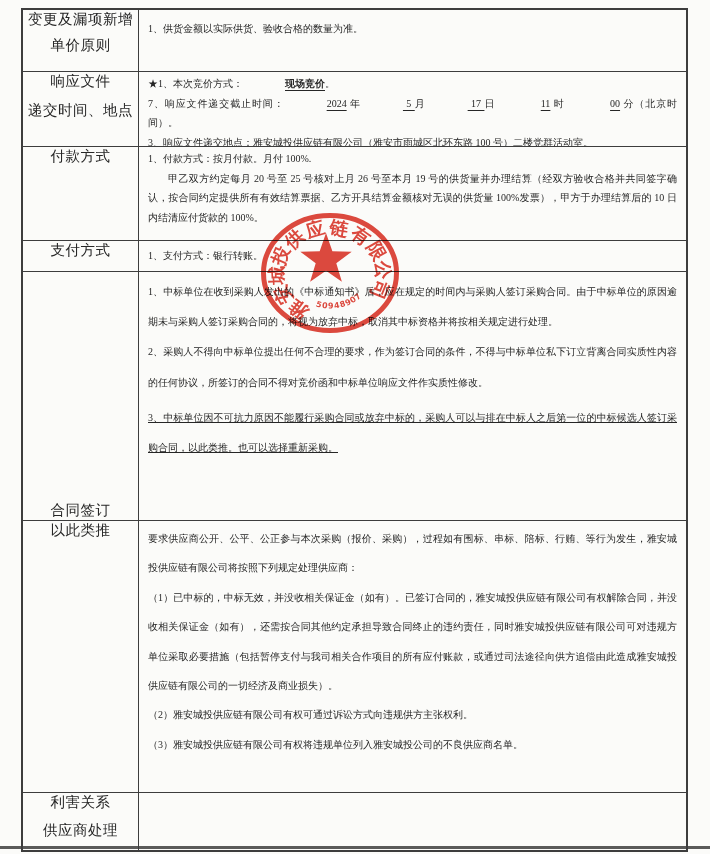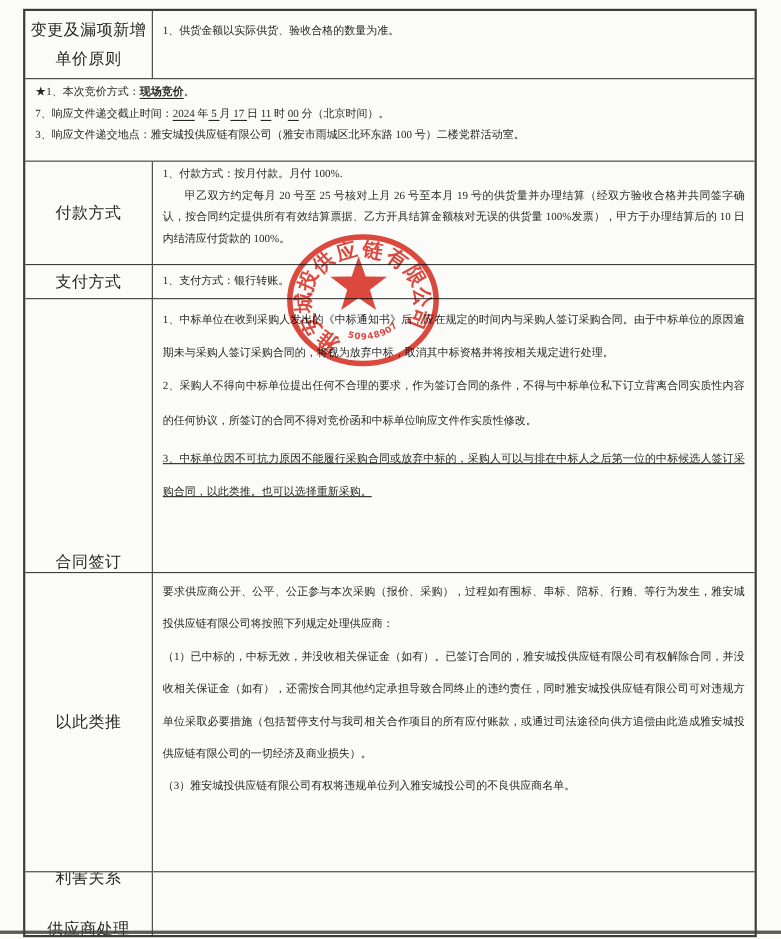--- a/index.html
+++ b/index.html
@@ -13,43 +13,43 @@
   .doc-table{
     position:absolute;left:21px;top:8px;width:667px;
     border:2px solid var(--line,#3d3d3d);
     box-sizing:border-box;background:transparent;
   }
   .row{display:flex;box-sizing:border-box;border-top:1px solid var(--line,#3d3d3d);}
   .row:first-child{border-top:none;}
   .label-cell{
     width:116px;flex:none;box-sizing:border-box;
     border-right:1px solid var(--line,#3d3d3d);
-    display:flex;flex-direction:column;justify-content:center;align-items:center;
+    display:flex;flex-direction:column;align-items:center;
     gap:8px;overflow:hidden;
   }
   .label-line{font-size:14.5px;letter-spacing:.5px;white-space:nowrap;}
   .content-cell{
     flex:1;box-sizing:border-box;overflow:hidden;
     padding:2px 9px 0 9px;text-align:justify;
   }
   .para{margin:0;font-size:10px;line-height:19.5px;}
   .row:nth-child(1) .para{line-height:21px;}
   .row:nth-child(5) .para{line-height:30.2px;}
   .row:nth-child(6) .para{line-height:29.4px;}
   .row:nth-child(7) .para{line-height:29px;}
   .row:nth-child(1) .content-cell{padding-top:8px;}
   .row:nth-child(4) .content-cell{padding-top:5px;}
   .row:nth-child(5) .content-cell{padding-top:5px;}
   .row:nth-child(6) .content-cell{padding-top:3px;}
   .row:nth-child(7) .content-cell{padding-top:1px;}
   .row:nth-child(1) .label-cell{gap:7px;}
   .row:nth-child(2) .label-cell{gap:10px;}
-  .row:nth-child(7) .label-cell{gap:27px;}
+  .row:nth-child(7) .label-cell{gap:9px;}
   .row:nth-child(5) .label-cell{justify-content:flex-end;padding-top:9px;}
-  .u{text-decoration:underline;text-underline-offset:3px;}
+  .u{text-decoration:underline;text-underline-offset:3px;margin-left:42px;}
   .b{font-weight:bold;}
   .indent{text-indent:2em;}
   .mt{margin-top:5px;text-decoration:underline;}
   .bottom-rule{
     position:absolute;left:0;top:846px;width:710px;height:3px;
     background:var(--line,#3d3d3d);opacity:.85;
   }
   
   .stamp{
     position:absolute;left:250px;top:193px;width:160px;height:160px;
@@ -76,20 +76,24 @@
       <div class="row" style="height: 61px;">
         <div class="label-cell">
           <div class="label-line">变更及漏项新增</div>
           <div class="label-line">单价原则</div>
         </div>
         <div class="content-cell">
           <p class="para"><span class="">1、供货金额以实际供货、验收合格的数量为准。</span></p>
         </div>
       </div>
       <div class="row" style="height: 75px;">
+        <div class="label-cell">
+          <div class="label-line">响应文件</div>
+          <div class="label-line">递交时间、地点</div>
+        </div>
         <div class="content-cell">
           <p class="para"><span class="">★1、本次竞价方式：</span><span class="u b">现场竞价</span><span class="">。</span></p>
           <p class="para"><span class="">7、响应文件递交截止时间：</span><span class="u ">2024</span><span class=""> 年</span><span class="u "> 5 </span><span class="">月</span><span class="u "> 17 </span><span class="">日 </span><span class="u ">11</span><span class=""> 时 </span><span class="u ">00</span><span class=""> 分（北京时间）。</span></p>
           <p class="para"><span class="">3、响应文件递交地点：雅安城投供应链有限公司（雅安市雨城区北环东路 100 号）二楼党群活动室。</span></p>
         </div>
       </div>
       <div class="row" style="height: 94px;">
         <div class="label-cell">
           <div class="label-line">付款方式</div>
         </div>
@@ -116,20 +120,21 @@
           <p class="para mt"><span class="">3、中标单位因不可抗力原因不能履行采购合同或放弃中标的，采购人可以与排在中标人之后第一位的中标候选人签订采购合同，以此类推。也可以选择重新采购。</span></p>
         </div>
       </div>
       <div class="row" style="height: 272px;">
         <div class="label-cell">
           <div class="label-line">以此类推</div>
         </div>
         <div class="content-cell">
           <p class="para"><span class="">要求供应商公开、公平、公正参与本次采购（报价、采购），过程如有围标、串标、陪标、行贿、等行为发生，雅安城投供应链有限公司将按照下列规定处理供应商：</span></p>
           <p class="para"><span class="">（1）已中标的，中标无效，并没收相关保证金（如有）。已签订合同的，雅安城投供应链有限公司有权解除合同，并没收相关保证金（如有），还需按合同其他约定承担导致合同终止的违约责任，同时雅安城投供应链有限公司可对违规方单位采取必要措施（包括暂停支付与我司相关合作项目的所有应付账款，或通过司法途径向供方追偿由此造成雅安城投供应链有限公司的一切经济及商业损失）。</span></p>
+          <p class="para"><span class="">（2）雅安城投供应链有限公司有权可通过诉讼方式向违规供方主张权利。</span></p>
           <p class="para"><span class="">（3）雅安城投供应链有限公司有权将违规单位列入雅安城投公司的不良供应商名单。</span></p>
         </div>
       </div>
       <div class="row" style="height: 58px;">
         <div class="label-cell">
           <div class="label-line">利害关系</div>
           <div class="label-line">供应商处理</div>
         </div>
       </div>
     </div>

